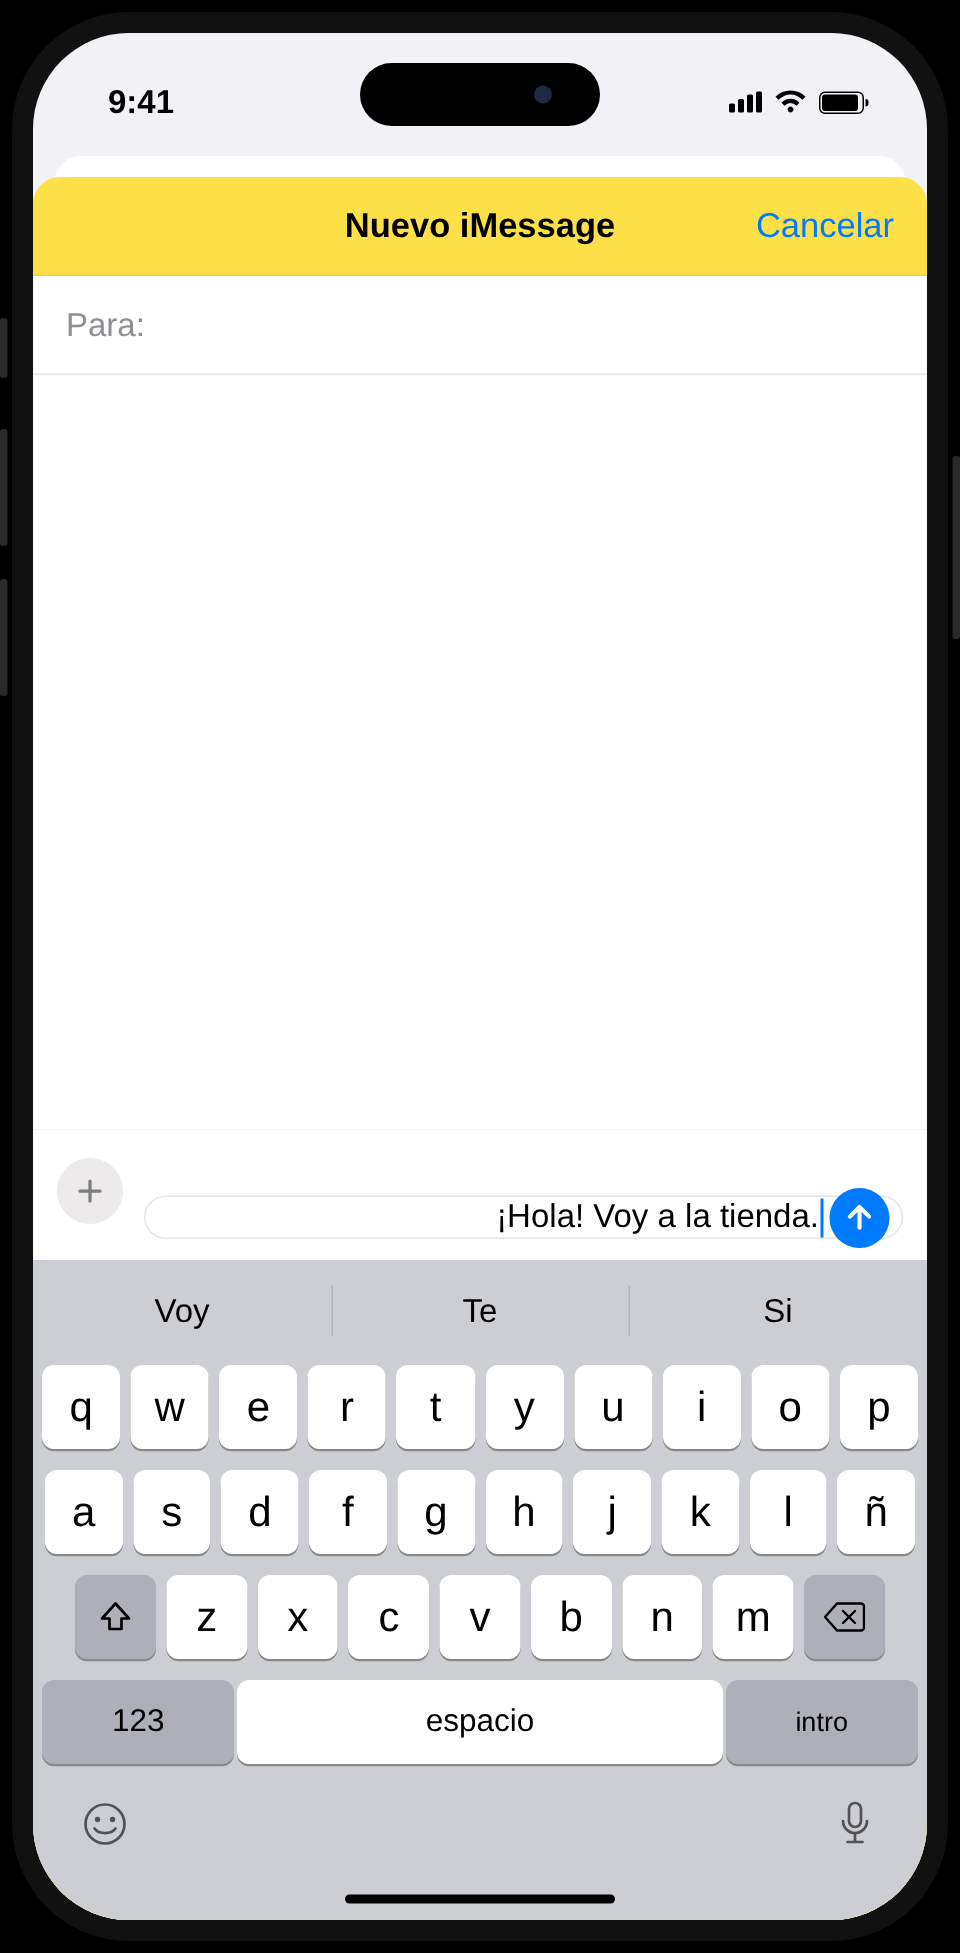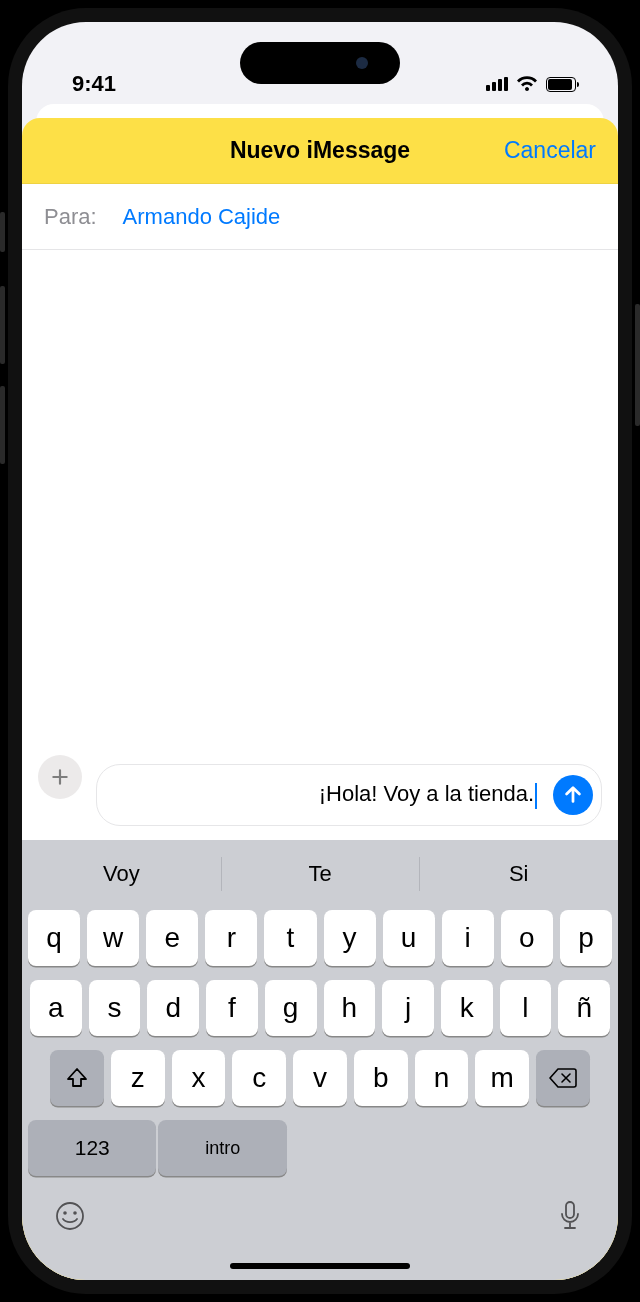--- a/index.html
+++ b/index.html
@@ -25,21 +25,21 @@
       height: 100%;
       background: #f2f2f6;
       border-radius: 64px;
       position: relative;
       overflow: hidden;
     }
 
     
     .status-bar {
       position: absolute;
-      top: 16px; left: 0; right: 0;
+      top: 0; left: 0; right: 0;
       height: 70px;
       display: flex;
       align-items: center;
       justify-content: space-between;
       padding: 22px 42px 0 50px;
       z-index: 50;
     }
     .time { font-size: 22px; font-weight: 600; color: #000; }
     .status-icons { display: flex; align-items: center; gap: 8px; }
 
@@ -125,27 +125,27 @@
     .plus-btn {
       width: 44px; height: 44px;
       border-radius: 50%;
       background: #eceaea;
       display: flex; align-items: center; justify-content: center;
       color: #8a8a8a;
     }
     .plus-btn svg { width: 20px; height: 20px; }
     .text-pill {
       flex: 1;
-      height: 62px;
+      height: 29px;
       border: 1px solid #e6e6e8;
       border-radius: 24px;
       padding: 0 8px 0 20px;
       display: flex;
       align-items: center;
-      gap: 16px;
+      gap: 4px;
       margin-top: 36px;
     }
     .msg-text {
       flex: 1;
       font-size: 22px;
       color: #000;
       position: relative;
       white-space: nowrap;
     }
     .cursor {
@@ -325,21 +325,20 @@
 
     <div class="sheet">
 
       <div class="nav-header">
         <div class="nav-title">Nuevo iMessage</div>
         <div class="nav-cancel">Cancelar</div>
       </div>
 
       <div class="to-field">
         <span class="to-label">Para:</span>
-        <span class="to-value">Armando Cajide</span>
       </div>
 
       <div class="conversation"></div>
 
       <div class="input-bar">
         <div class="plus-btn">
           <svg viewBox="0 0 24 24">
               <path d="M12 4v16M4 12h16" stroke="#7d7d7d" stroke-width="2.6" stroke-linecap="round"></path>
             </svg>
         </div>
@@ -400,20 +399,21 @@
             <div class="key">m</div>
             <div class="key key-special del-key">
               <svg width="28" height="22" viewBox="0 0 28 22">
                   <path d="M9 2 H25 a2 2 0 0 1 2 2 V18 a2 2 0 0 1 -2 2 H9 L1 11 Z" fill="none" stroke="#000" stroke-width="1.6" stroke-linejoin="round"></path>
                   <path d="M13 7 L21 15 M21 7 L13 15" stroke="#000" stroke-width="1.6" stroke-linecap="round"></path>
                 </svg>
             </div>
           </div>
           <div class="kb-row4">
             <div class="key key-special num">123</div>
+            <div class="key space">espacio</div>
             <div class="key key-special intro">intro</div>
           </div>
         </div>
 
         <div class="kb-bottom">
           <div class="kb-icon">
             <svg width="32" height="32" viewBox="0 0 32 32">
                 <circle cx="16" cy="16" r="13" fill="none" stroke="#525254" stroke-width="1.8"></circle>
                 <circle cx="11" cy="13" r="1.8" fill="#525254"></circle>
                 <circle cx="21" cy="13" r="1.8" fill="#525254"></circle>

